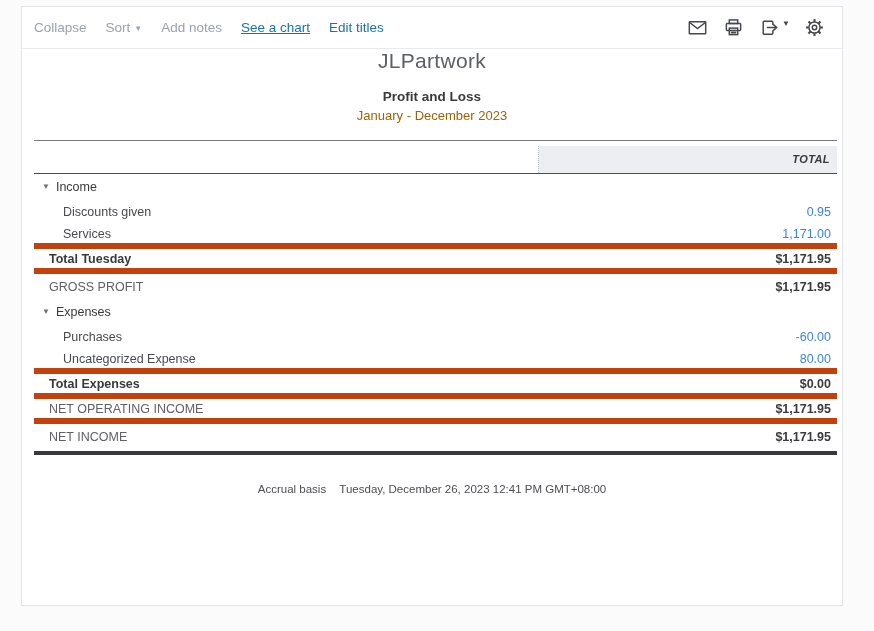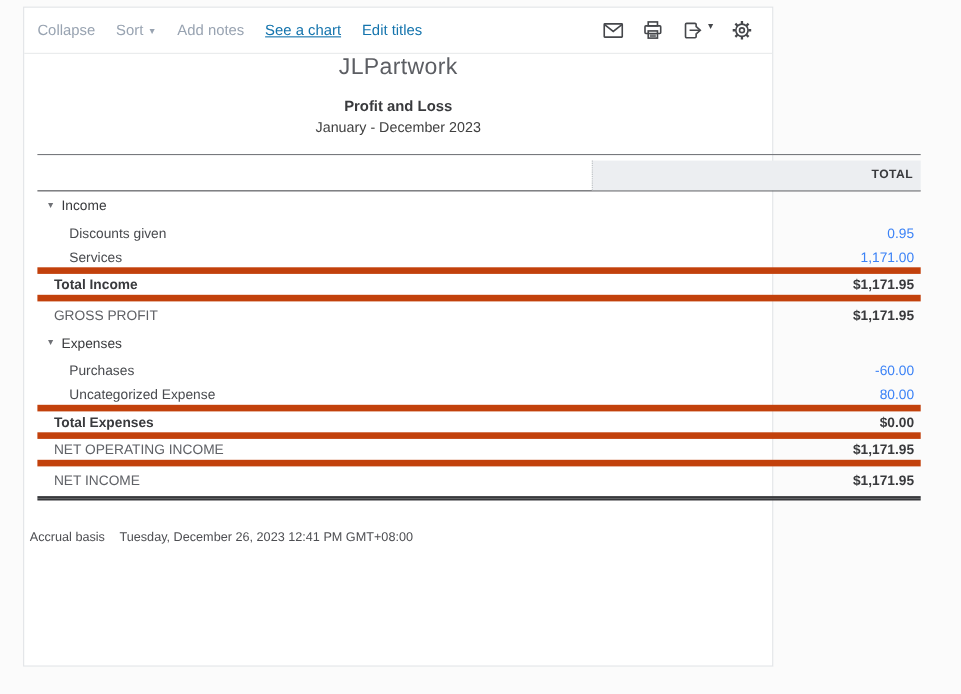--- a/index.html
+++ b/index.html
@@ -5,21 +5,21 @@
   * { box-sizing: border-box; margin: 0; padding: 0; }
   html, body {
     width: 874px; height: 631px;
     background: #fbfbfb;
     font-family: "Liberation Sans", "DejaVu Sans", sans-serif;
     color: #393a3d;
     overflow: hidden;
   }
   .card {
     position: absolute; left: 21px; top: 6px;
-    width: 682px; height: 600px;
+    width: 822px; height: 600px;
     background: #ffffff;
     border: 1px solid #e2e4e7;
   }
   
   .toolbar {
     height: 42px;
     display: flex; align-items: center;
     padding: 0 16px 0 12px;
     border-bottom: 1px solid #e8eaec;
   }
@@ -36,25 +36,25 @@
   .tb-spacer { flex: 1; }
   .tb-icons { display: flex; align-items: center; gap: 14px; }
   .tb-icon { width: 22px; height: 22px; display: flex; align-items: flex-start; cursor: pointer; }
   .tb-icon svg { width: 21px; height: 21px; stroke: #45474b; fill: none; stroke-width: 1.4; }
   .export-wrap { display: flex; align-items: flex-start; }
   .export-caret { font-size: 8px; color: #45474b; margin-left: 1px; margin-top: 2px; }
   
   .rpt-head { text-align: center; }
   .company { font-size: 21px; font-weight: 400; color: #5c5e63; letter-spacing: 0.3px; }
   .rpt-title { margin-top: 16px; font-size: 13.5px; font-weight: bold; color: #393a3d; }
-  .rpt-period { margin-top: 4px; font-size: 13px; color: #404040; }
+  .rpt-period { margin-top: 4px; font-size: 13px; color: #a16207; }
   
   .tbl { margin: 17px 21px 0 12px; width: 803px; }
   .rule-top { border-top: 1px solid #77797d; height: 6px; }
-  .hdr-row { display: flex; height: 27px; }
+  .hdr-row { display: flex; height: 27px; font-style: italic; }
   .hdr-spacer { flex: 1; }
   .hdr-total {
     width: 299px; background: #eceef1;
     border-left: 1px dotted #bfc2c6;
     text-align: right; line-height: 27px;
     font-size: 11px; font-weight: bold; letter-spacing: 0.4px;
     padding-right: 7px; color: #393a3d;
   }
   .hdr-bottom { border-top: 1px solid #4b4c50; }
   .row { display: flex; align-items: center; height: 25px; font-size: 12.5px; }
@@ -65,21 +65,21 @@
   .row.child .lbl { padding-left: 29px; color: #494b4f; }
   .row.child .val { color: #3b82f6; }
   .row.total .lbl { padding-left: 15px; font-weight: bold; color: #393a3d; }
   .row.total .val { font-weight: bold; }
   .row.summary .lbl { padding-left: 15px; color: #5f6166; }
   .row.summary .val { font-weight: bold; color: #393a3d; }
   .rule-below { border-bottom: 6px solid #c2410c; }
   .double-rule { height: 2px; border-top: 2px solid #38393c; border-bottom: 2px solid #38393c; margin-top: 2px; }
   
   .rpt-footer {
-    margin-top: 28px; text-align: left;
+    margin-top: 28px; text-align: center;
     font-size: 11.5px; color: #4d4e52;
   }
   .rpt-footer span { margin: 0 5px; }
 </style>
 </head>
 <body>
 
 <div class="card">
 
   <div class="toolbar">
@@ -165,21 +165,21 @@
       <span class="lbl">Discounts given</span>
       <span class="val">0.95</span>
     </div>
 
     <div class="row child rule-below">
       <span class="lbl">Services</span>
       <span class="val">1,171.00</span>
     </div>
 
     <div class="row total rule-below">
-      <span class="lbl">Total Income</span>
+      <span class="lbl">Total Tuesday</span>
       <span class="val">$1,171.95</span>
     </div>
 
     <div class="row summary">
       <span class="lbl">GROSS PROFIT</span>
       <span class="val">$1,171.95</span>
     </div>
 
     <div class="row section">
       <span class="lbl">

